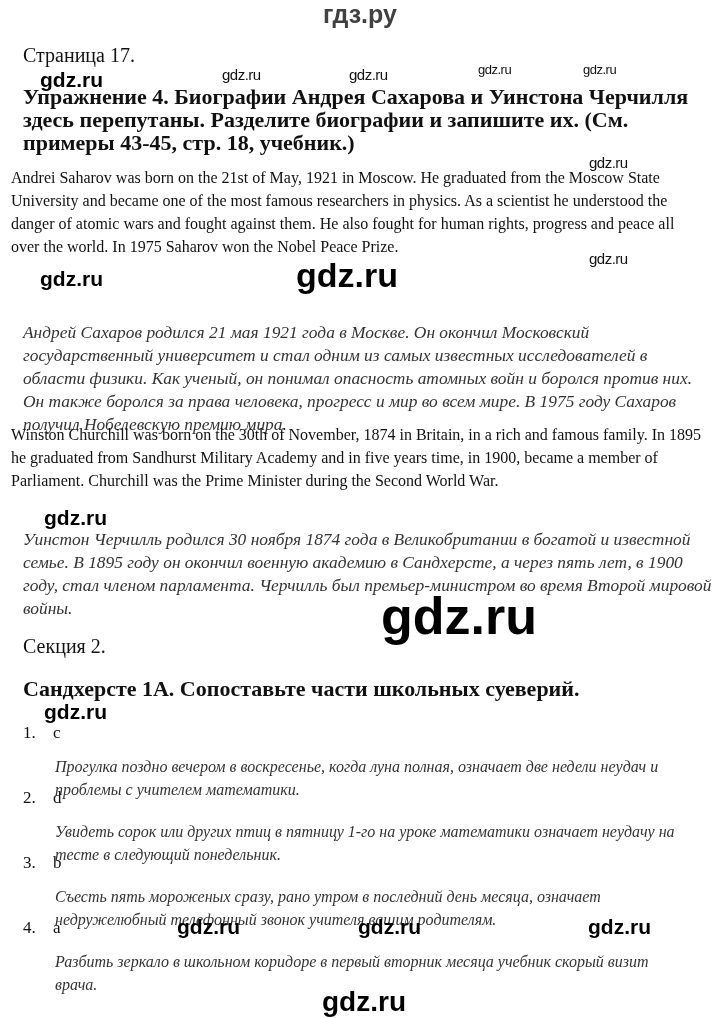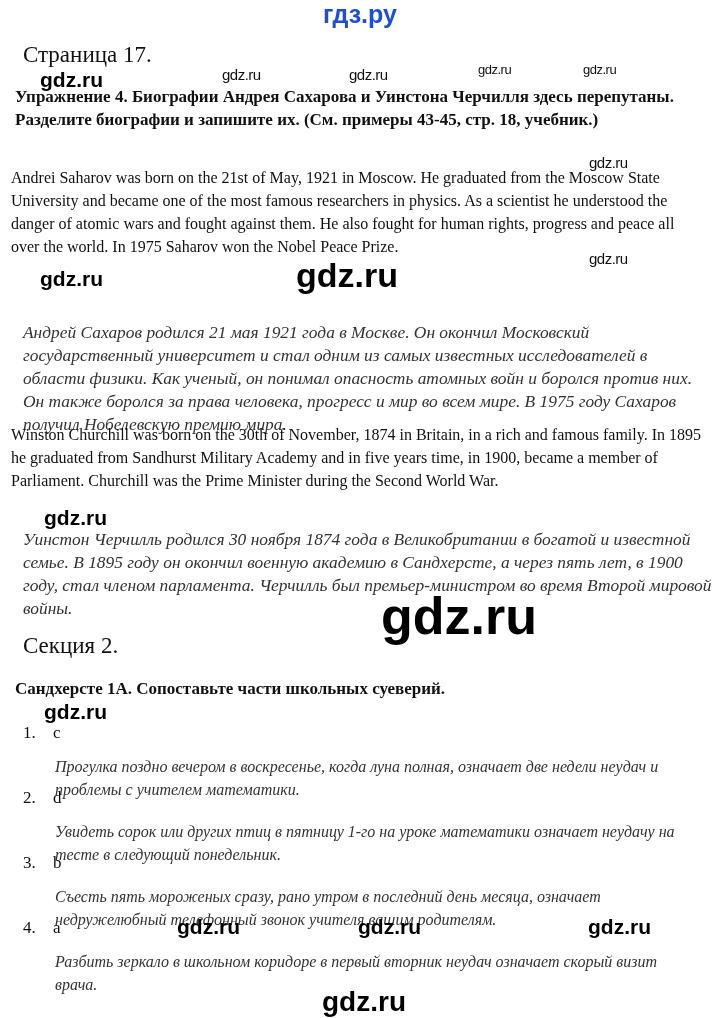--- a/index.html
+++ b/index.html
@@ -4,25 +4,25 @@
   <style>
     html, body { margin: 0; padding: 0; background: #ffffff; }
     body {
       width: 720px; height: 1018px; position: relative; overflow: hidden;
       font-family: "Liberation Serif", serif; color: #111111;
     }
     .abs { position: absolute; }
     .site-title {
       left: 0; width: 720px; top: 0; text-align: center;
       font-family: "Liberation Sans", sans-serif; font-weight: bold;
-      font-size: 25px; line-height: 28px; color: #1d4ed8;
+      font-size: 25px; line-height: 28px; color: #404040;
     }
-    .page-label { left: 23px; top: 45px; font-size: 23px; line-height: 20px; }
+    .page-label { left: 23px; top: 45px; font-size: 20px; line-height: 20px; }
     .heading {
-      left: 15px; width: 680px; font-weight: bold; font-size: 17px; line-height: 23px;
+      left: 23px; width: 680px; font-weight: bold; font-size: 22px; line-height: 23px;
     }
     .para {
       left: 11px; width: 690px; font-size: 16px; line-height: 23px; color: #111;
     }
     .para-ru {
       left: 23px; width: 690px; font-size: 17.4px; line-height: 23px; color: #333;
       font-style: italic;
     }
     .wm-small {
       font-family: "Liberation Sans", sans-serif; font-size: 15px; line-height: 16px;
@@ -105,20 +105,20 @@
 
 <div class="abs list-item" style="top:851px;">
   <span class="list-num">3.</span>
   <span class="list-ans">b</span>
   <span class="list-text">Съесть пять мороженых сразу, рано утром в последний день месяца, означает недружелюбный телефонный звонок учителя вашим родителям.</span>
 </div>
 
 <div class="abs list-item" style="top:916px;">
   <span class="list-num">4.</span>
   <span class="list-ans">a</span>
-  <span class="list-text">Разбить зеркало в школьном коридоре в первый вторник неудач означает скорый визит врача.</span>
+  <span class="list-text">Разбить зеркало в школьном коридоре в первый вторник месяца учебник скорый визит врача.</span>
 </div>
 
 <div class="abs wm-bold" style="left:177px; top:916px;">gdz.ru</div>
 <div class="abs wm-bold" style="left:358px; top:916px;">gdz.ru</div>
 <div class="abs wm-bold" style="left:588px; top:916px;">gdz.ru</div>
 
 <div class="abs wm-big" style="left:322px; top:988px; font-size:28px; line-height:28px;">gdz.ru</div>
 
 </body></html>

